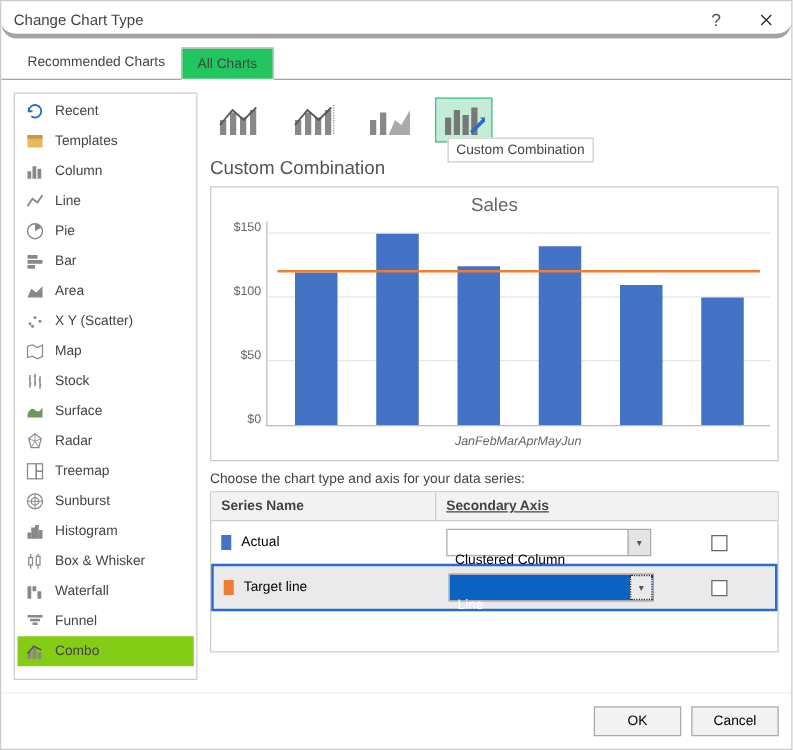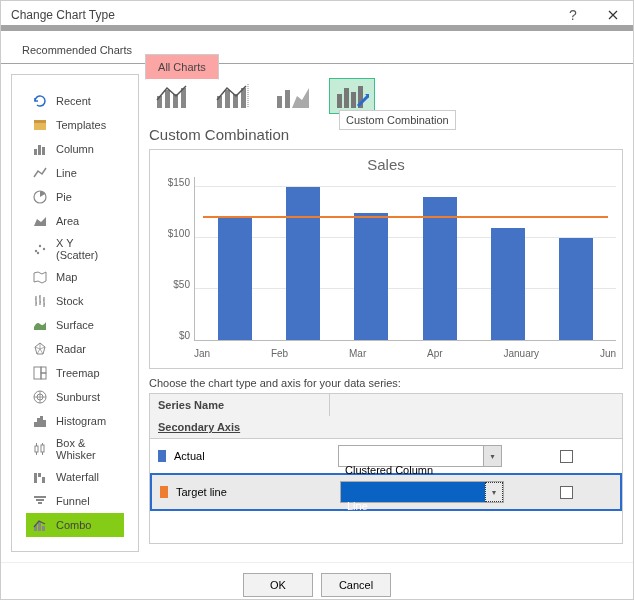--- a/index.html
+++ b/index.html
@@ -1,63 +1,63 @@
 <!DOCTYPE html>
 <html><head>
 <meta charset="utf-8">
 <style>
 * { box-sizing: border-box; margin: 0; padding: 0; font-family: "Segoe UI", Tahoma, sans-serif; }
 body { background: #fff; width: 634px; height: 600px; border: 1px solid #ccc; display: flex; flex-direction: column; }
-.titlebar { display: flex; align-items: center; height: 30px; padding: 4px 0 0 10px; border-bottom: 6px solid #a3a3a3; }
+.titlebar { display: flex; align-items: center; height: 30px; padding: 4px 0 0 10px; border-bottom: 4px solid #a3a3a3; border-radius: 13px; }
 .titlebar .title { font-size: 12px; color: #444; flex: 1; }
 .titlebar .btn { width: 40px; height: 30px; display: flex; align-items: center; justify-content: center; color: #555; font-size: 14px; }
 .tabs { display: flex; padding: 6px 8px 0 8px; border-bottom: 1px solid #a3a3a3; gap: 0; }
 .tab { font-size: 11px; padding: 6px 12px; border: 1px solid transparent; color: #444; }
-.tab.active { border: 1px solid #ccc; border-bottom: 1px solid #fff; background: #fca5a5; position: relative; top: 17px; }
+.tab.active { border: 1px solid #ccc; border-bottom: 1px solid #fff; background: #22c55e; position: relative; top: 1px; }
 .body { flex: 1; display: flex; padding: 10px; gap: 10px; }
-.sidebar { width: 128px; border: 1px solid #ccc; padding: 14px; }
+.sidebar { width: 147px; border: 1px solid #ccc; padding: 2px; }
 .sidebar-item { display: flex; align-items: center; gap: 8px; padding: 4px 6px; font-size: 11px; color: #444; cursor: default; }
 .sidebar-item.selected { background: #84cc16; }
 .sidebar-item .icon { width: 16px; height: 16px; display: flex; align-items: center; justify-content: center; color: #7a7a7a; }
 .main { flex: 1; display: flex; flex-direction: column; }
 .subtype-row { display: flex; gap: 14px; padding: 4px 0 8px 0px; position: relative; }
 .subtype { width: 46px; height: 36px; border: 1px solid transparent; display: flex; align-items: center; justify-content: center; }
 .subtype.selected { background: #c5ecd6; border: 1px solid #3bbf8d; }
 .subtype svg { width: 36px; height: 28px; }
 .tooltip { position: absolute; left: 190px; top: 36px; background: #fff; border: 1px solid #ccc; padding: 3px 6px; font-size: 11px; color: #444; z-index: 5; }
 .section-title { font-size: 15px; color: #555; padding: 4px 0 6px 0; }
 .preview { border: 1px solid #ccc; height: 220px; padding: 6px; }
 .chart-title { text-align: center; font-size: 15px; color: #666; margin-bottom: 4px; }
 .chart-area { position: relative; height: 180px; display: flex; }
 .y-axis { width: 38px; display: flex; flex-direction: column; justify-content: space-between; align-items: flex-end; font-size: 10px; color: #666; padding-right: 4px; padding-bottom: 16px; }
 .plot { flex: 1; position: relative; border-left: 1px solid #bbb; border-bottom: 1px solid #bbb; margin-bottom: 16px; }
 .grid-line { position: absolute; left: 0; right: 0; border-top: 1px solid #e6e6e6; }
 .bars { position: absolute; left: 0; right: 0; bottom: 0; top: 0; display: flex; justify-content: space-around; align-items: flex-end; padding: 0 6px; }
 .bar { width: 34px; background: #4472c4; }
 .target-line { position: absolute; left: 2%; right: 2%; }
-.x-labels { position: absolute; left: 38px; right: 0; bottom: -2px; display: flex; justify-content: space-between; font-size: 10px; color: #666; }
+.x-labels { position: absolute; left: 38px; right: 0; bottom: -2px; display: flex; justify-content: center; font-size: 10px; color: #666; font-style: italic; }
 .series-label { font-size: 11px; color: #444; margin: 8px 0 4px 0; }
 .series-table { border: 1px solid #ccc; font-size: 11px; }
-.series-header { display: flex; background: #f2f2f2; flex-direction: column; }
+.series-header { display: flex; background: #f2f2f2; }
 .series-header > div { padding: 5px 8px; border-right: 1px solid #ccc; font-weight: 600; color: #444; }
 .series-header > div:last-child { border-right: none; }
 .series-row { display: flex; border-top: 1px solid #ccc; align-items: center; }
 .series-row > div { padding: 6px 8px; }
 .series-row.selected { border: 2px solid #2a6bcf; background: #eaeaea; }
 .col-name { width: 180px; display: flex; align-items: center; gap: 8px; }
 .col-type { width: 180px; }
 .col-axis { flex: 1; display: flex; justify-content: center; text-decoration: underline; }
 .legend-swatch { width: 8px; height: 12px; }
 .dropdown { display: flex; width: 164px; border: 1px solid #aaa; height: 22px; align-items: center; background: #fff; }
 .dropdown.selected { background: #0a63c2; color: #fff; }
 .dropdown .dd-label { flex: 1; padding: 0 6px; font-size: 11px; margin-top: 28px; }
 .dropdown .dd-btn { width: 18px; height: 100%; background: #e4e4e4; border-left: 1px solid #aaa; display: flex; align-items: center; justify-content: center; font-size: 8px; color: #555; }
 .dropdown.selected .dd-btn { background: #eaeaea; border: 1px dotted #333; }
 .checkbox { width: 13px; height: 13px; border: 1px solid #666; background: #fff; }
-.footer { display: flex; justify-content: center; gap: 8px; padding: 10px; border-top: 1px solid #eee; }
+.footer { display: flex; justify-content: flex-end; gap: 8px; padding: 10px; border-top: 1px solid #eee; }
 .footer button { width: 70px; height: 24px; font-size: 11px; border: 1px solid #aaa; background: #f2f2f2; }
 </style>
 </head>
 <body>
 
 <div class="titlebar">
   <span class="title">Change Chart Type</span>
   <div class="btn">?</div>
   <div class="btn">
     <svg width="10" height="10" viewBox="0 0 10 10">
@@ -110,20 +110,30 @@
         <span>Line</span>
       </div>
     <div class="sidebar-item">
         <span class="icon">
           <svg width="16" height="16" viewBox="0 0 16 16">
             <circle cx="8" cy="8" r="6" fill="none" stroke="#888" stroke-width="1.2"></circle>
             <path d="M8 8 L8 2 A6 6 0 0 1 13 5 Z" fill="#888"></path>
           </svg>
         </span>
         <span>Pie</span>
+      </div>
+    <div class="sidebar-item">
+        <span class="icon">
+          <svg width="16" height="16" viewBox="0 0 16 16">
+            <rect x="2" y="3" width="8" height="3" fill="#888"></rect>
+            <rect x="2" y="7" width="12" height="3" fill="#888"></rect>
+            <rect x="2" y="11" width="6" height="3" fill="#888"></rect>
+          </svg>
+        </span>
+        <span>Bar</span>
       </div>
     <div class="sidebar-item">
         <span class="icon">
           <svg width="16" height="16" viewBox="0 0 16 16">
             <path d="M2 13 L5 6 L9 9 L14 4 L14 13 Z" fill="#888"></path>
           </svg>
         </span>
         <span>Area</span>
       </div>
     <div class="sidebar-item">
@@ -309,21 +319,21 @@
               <div class="bar" style="height: 68.75%;"></div>
               <div class="bar" style="height: 62.5%;"></div>
             </div>
             <div class="target-line" style="bottom: 75%; border-top: 2px solid rgb(237, 125, 49);"></div>
           </div>
         <div class="x-labels" id="xlabels">
             <span>Jan</span>
             <span>Feb</span>
             <span>Mar</span>
             <span>Apr</span>
-            <span>January</span>
+            <span>May</span>
             <span>Jun</span>
           </div>
       </div>
     </div>
 
     <div class="series-label">Choose the chart type and axis for your data series:</div>
 
     <div class="series-table">
       <div class="series-header">
         <div class="col-name" style="display:block">Series Name</div>

